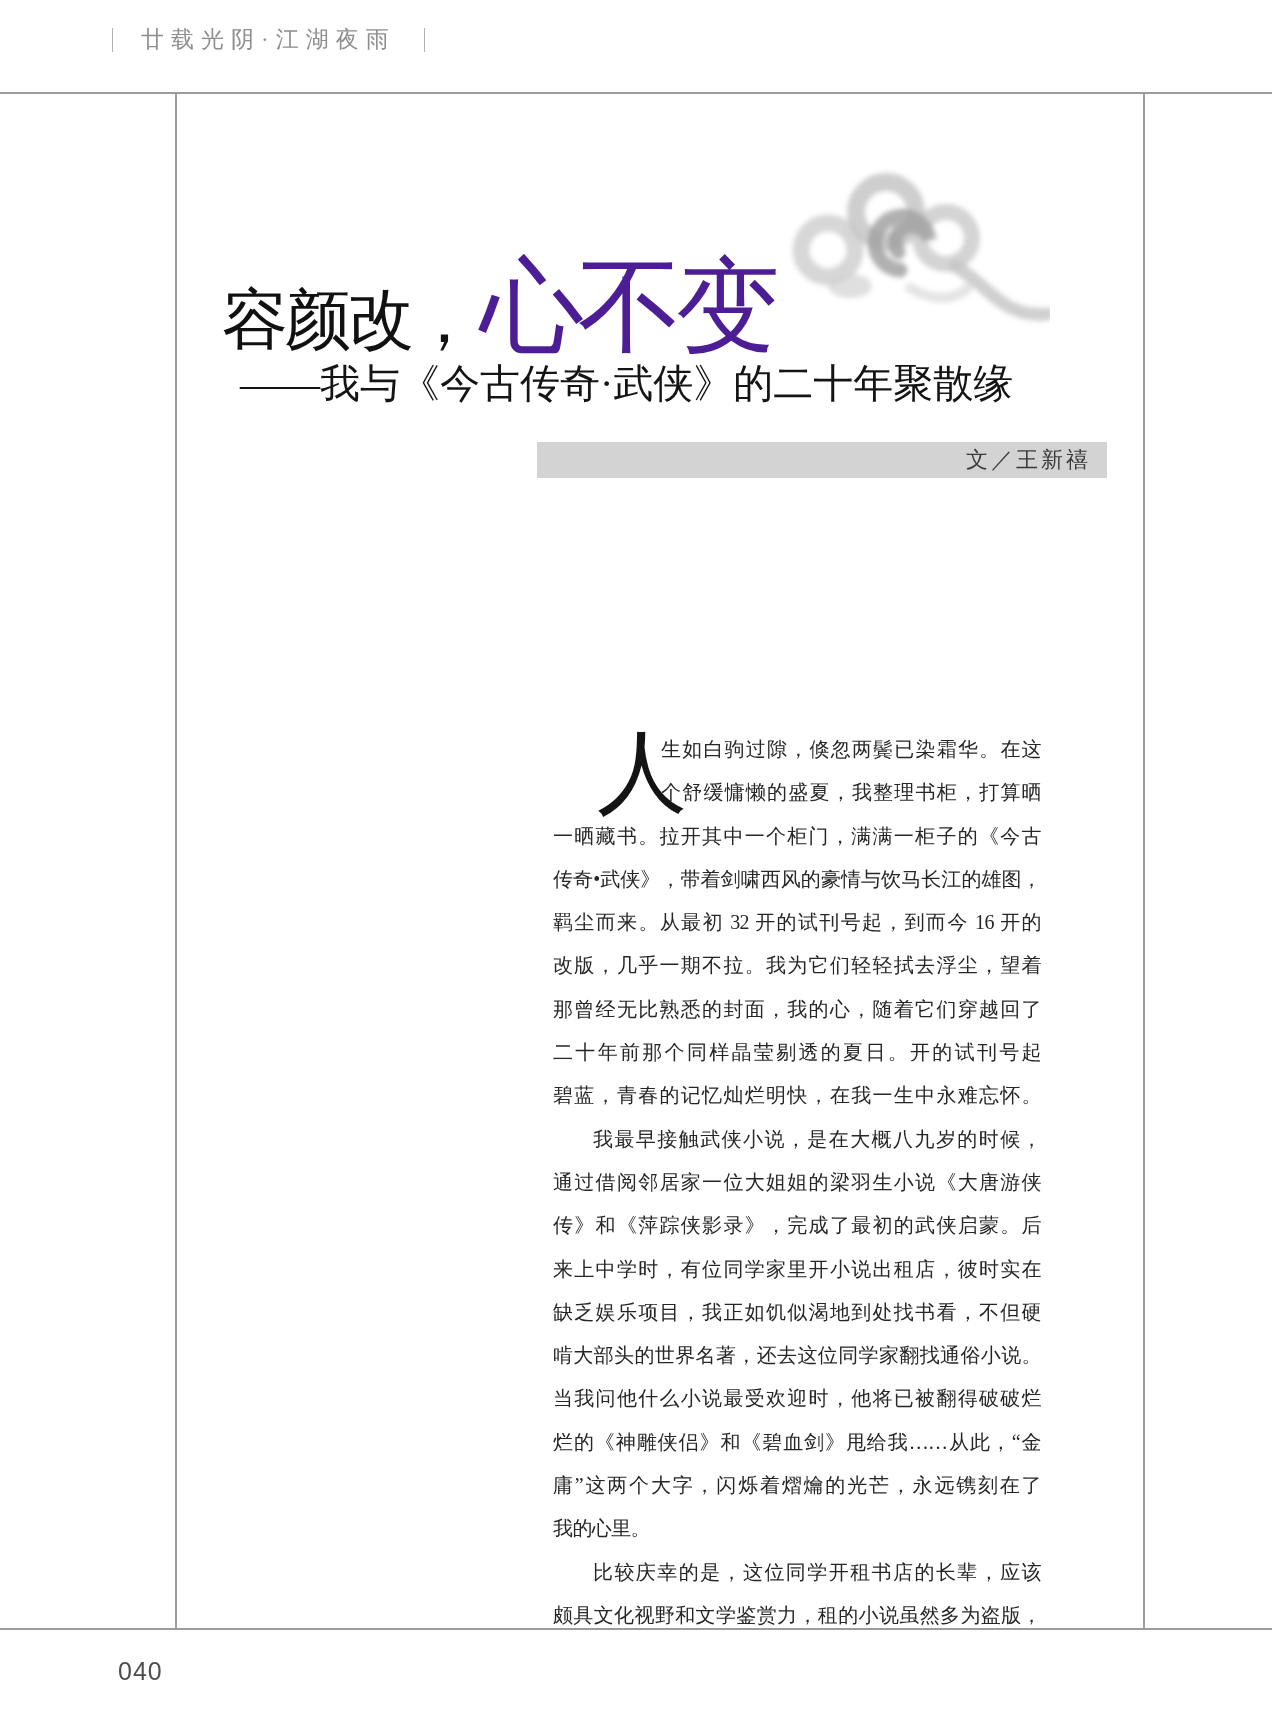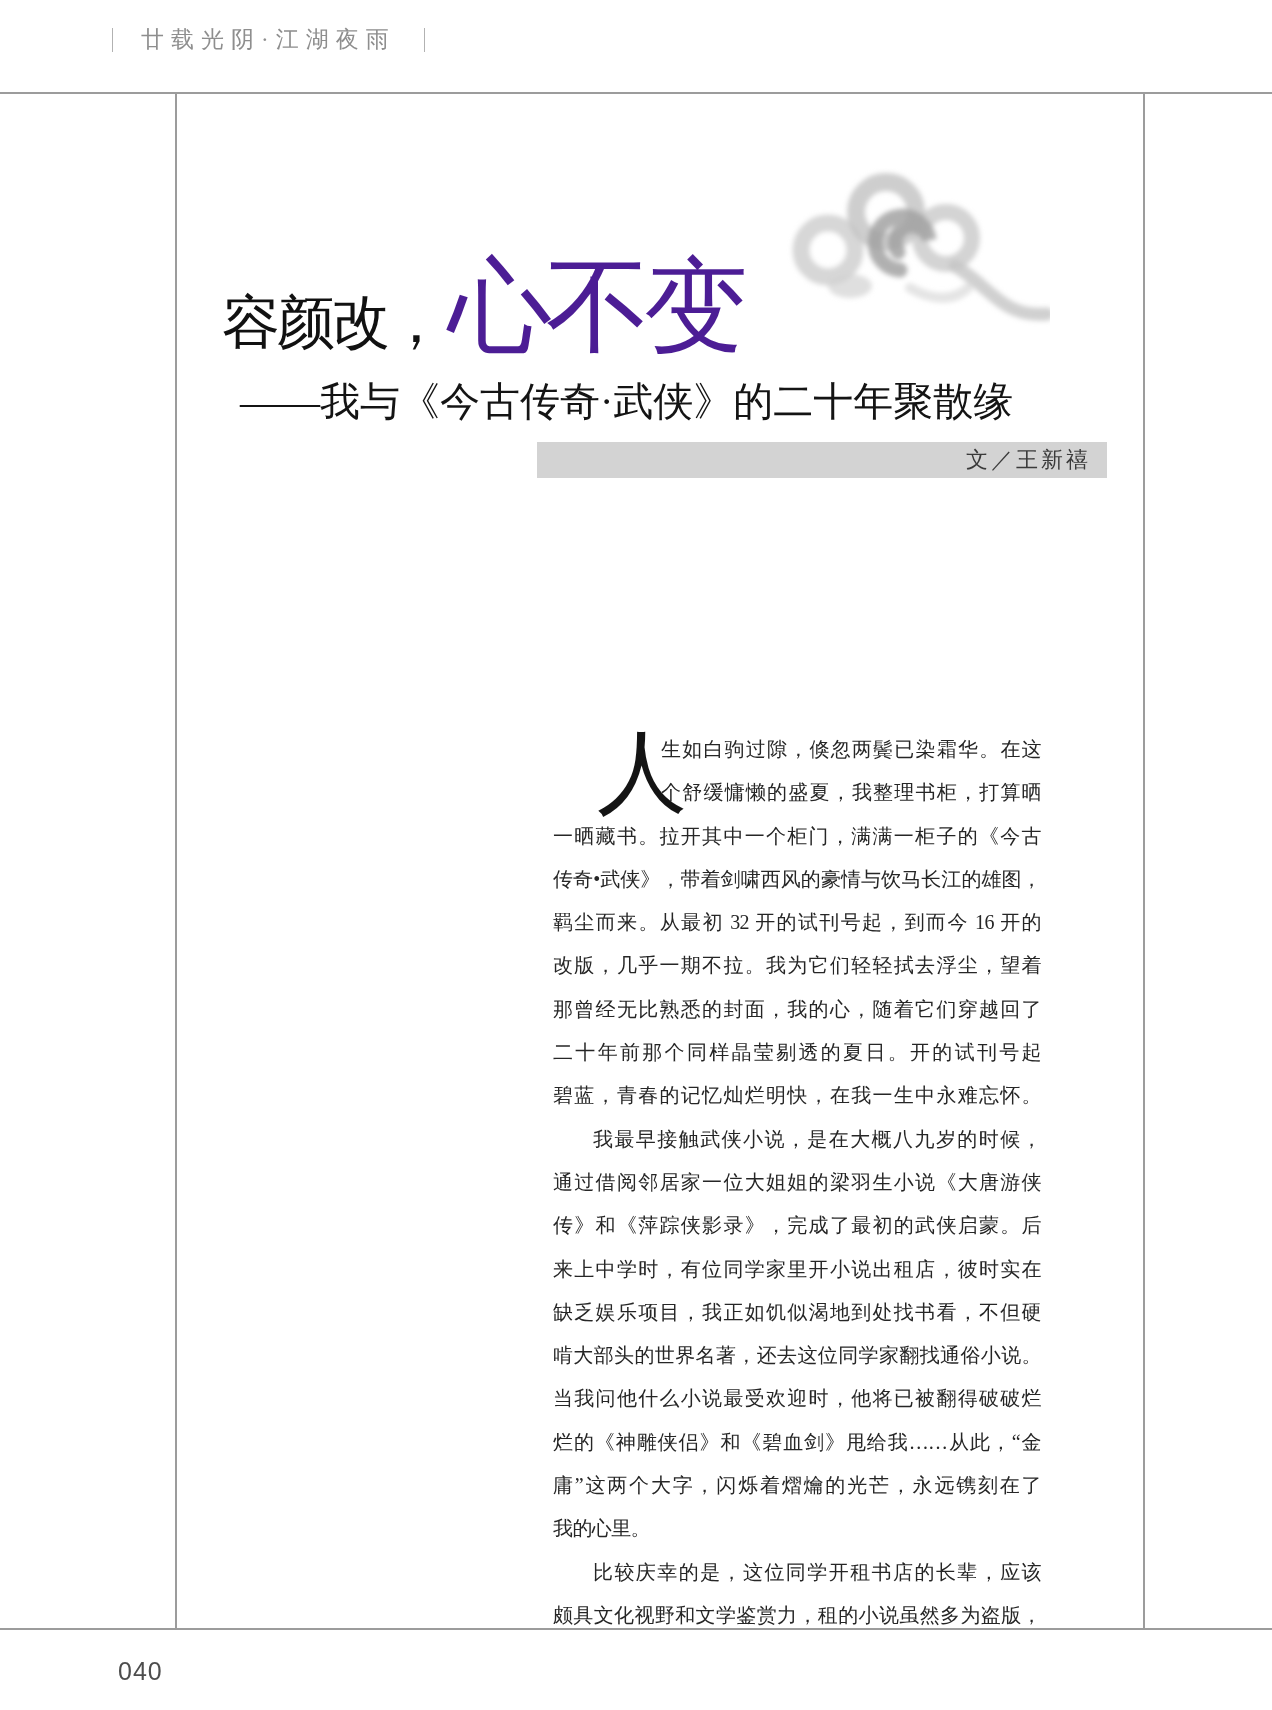--- a/index.html
+++ b/index.html
@@ -14,28 +14,28 @@
   
   .hline{position:absolute;left:0;width:1272px;height:2px;background:#9c9c9c;}
   .hline.top{top:92px;}
   .hline.bottom{top:1628px;}
   .vline{position:absolute;top:93px;width:2px;height:1535px;background:#9c9c9c;}
   .vline.left{left:175px;}
   .vline.right{left:1143px;}
 
   
   .title-row{position:absolute;left:222px;top:238px;display:flex;align-items:baseline;white-space:nowrap;}
-  .t1{font-size:58px;letter-spacing:-3px;color:#111;}
+  .t1{font-size:66px;letter-spacing:-3px;color:#111;}
   .t2{font-size:104px;font-weight:normal;letter-spacing:-6px;color:#4c1d95;margin-left:6px;}
 
   
   .cloud{position:absolute;left:750px;top:168px;width:300px;height:172px;}
 
   
-  .subtitle{position:absolute;left:240px;top:374px;font-size:40px;letter-spacing:0px;
+  .subtitle{position:absolute;left:240px;top:356px;font-size:40px;letter-spacing:0px;
             color:#141414;white-space:nowrap;}
 
   
   .byline-bar{position:absolute;left:537px;top:442px;width:570px;height:36px;background:#d3d3d3;
               text-align:right;line-height:36px;padding-right:16px;box-sizing:border-box;
               font-size:22px;color:#3a3a3a;letter-spacing:3px;padding-left:15px;}
 
   
   .body-col{position:absolute;left:553px;top:728px;width:488px;}
   .bline{line-height:43.3px;height:43.3px;font-size:20px;letter-spacing:-0.6px;color:#262626;

